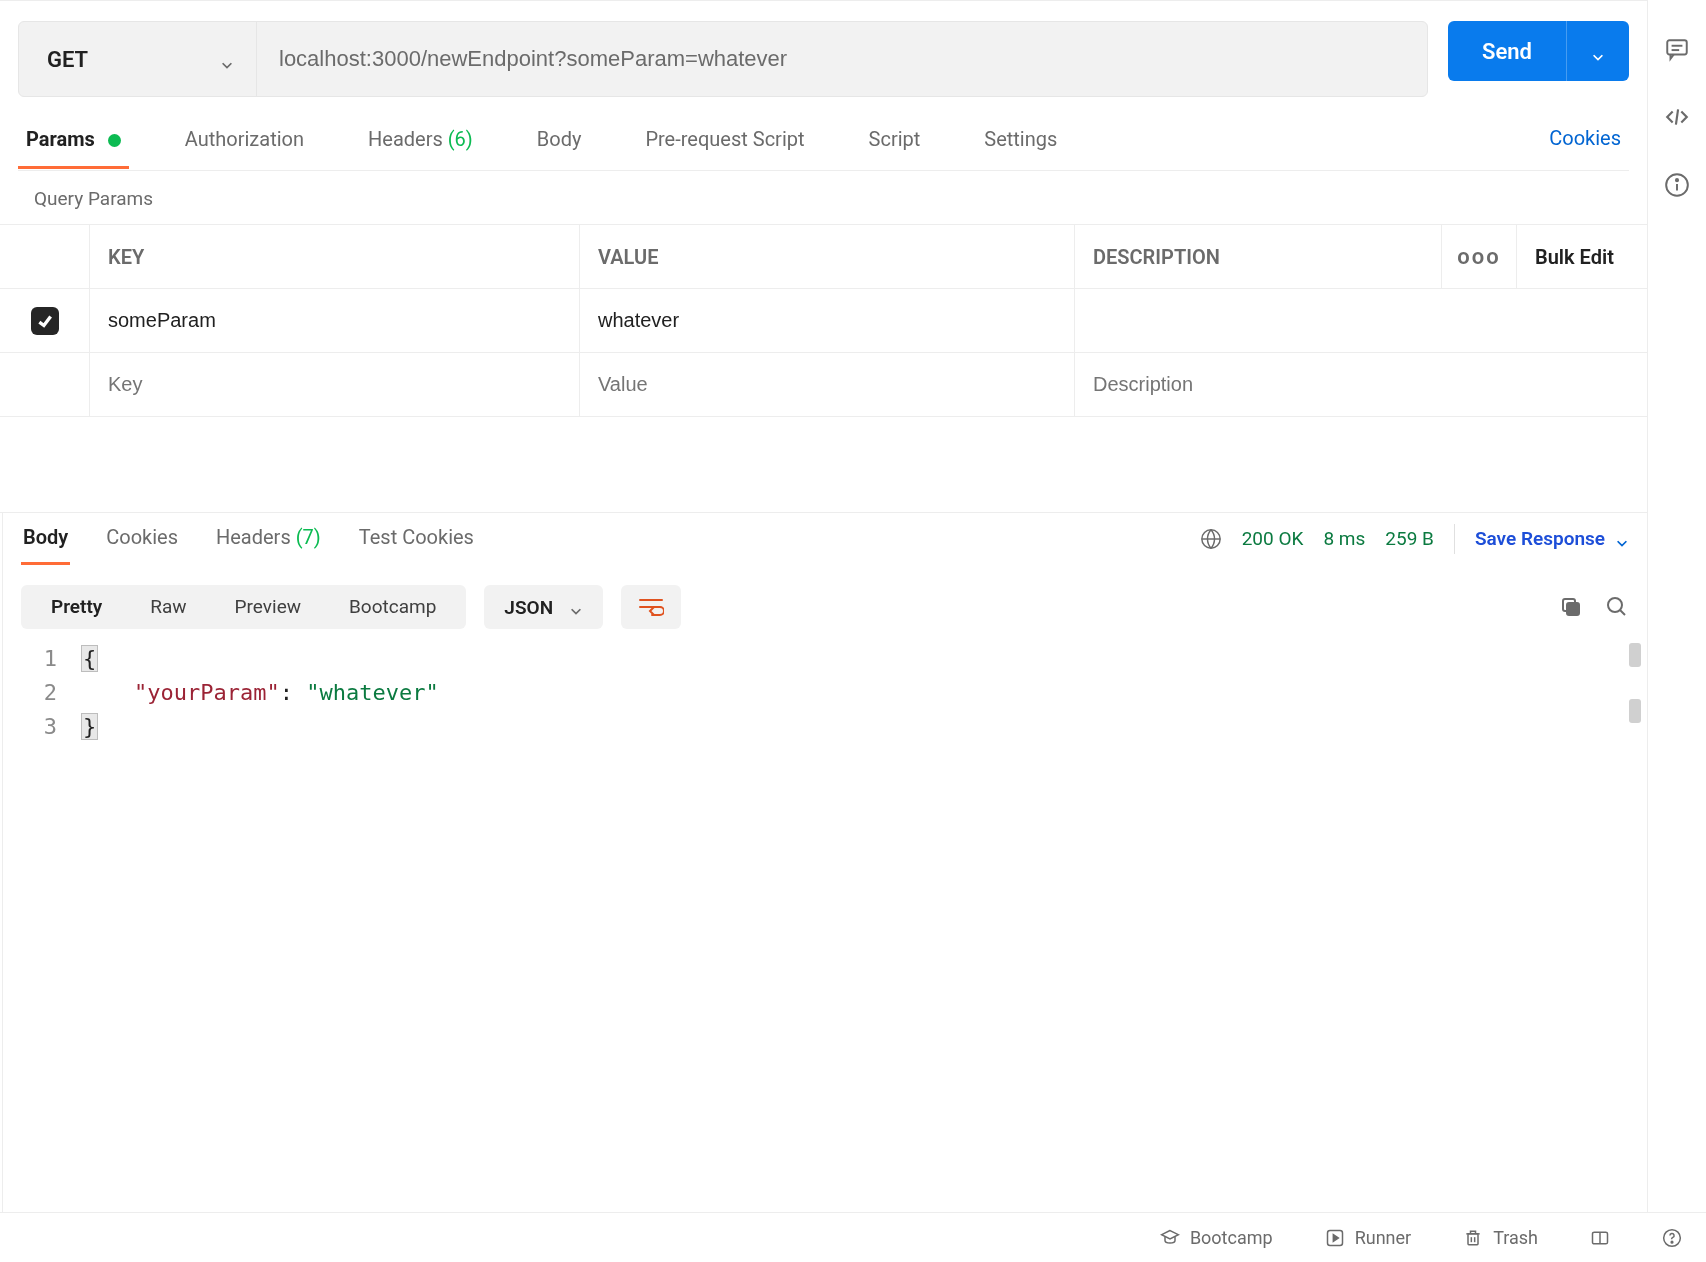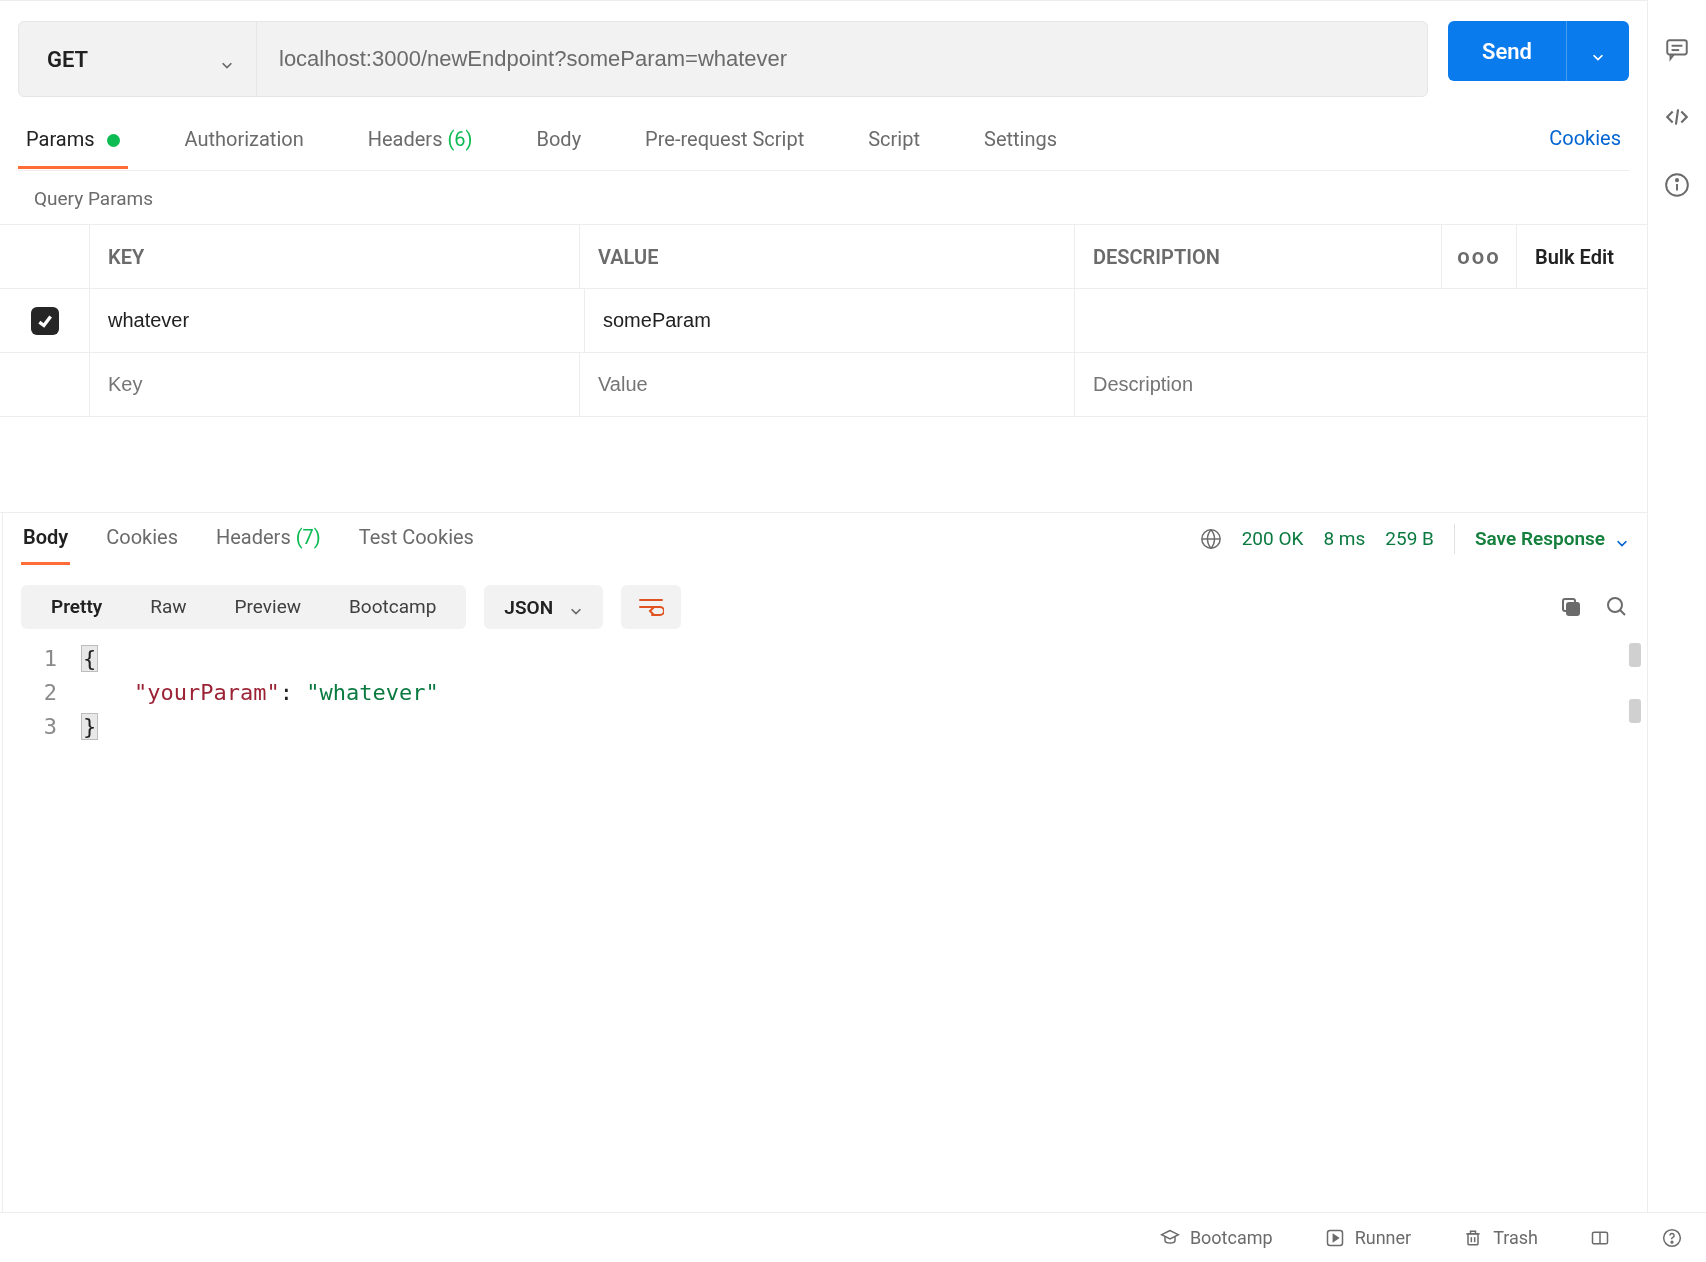--- a/index.html
+++ b/index.html
@@ -112,21 +112,21 @@
     color: #6b6b6b;
   }
   .req-tab {
     cursor: pointer;
     padding: 0 8px 18px 8px;
     position: relative;
     top: 1px;
   }
   .req-tab.active {
     color: #212121;
-    font-weight: 400;
+    font-weight: 700;
     border-bottom: 3px solid #ff6c37;
     padding-bottom: 15px;
   }
   .tab-dot {
     display:inline-block;
     width: 13px; height: 13px;
     border-radius: 50%;
     background: #0cbb52;
     margin-left: 8px;
     vertical-align: middle;
@@ -232,21 +232,21 @@
     gap: 20px;
     font-size: 19px;
     padding-bottom: 12px;
   }
   .resp-status .globe { color:#6b6b6b; }
   .status-green { color: #0b7a40; }
   .resp-divider {
     width: 1px; height: 30px; background: #e0e0e0;
   }
   .save-response {
-    color: #15803d;
+    color: #1d4ed8;
     font-weight: 600;
     cursor: pointer;
     display:flex; align-items:center; gap:10px;
   }
 
   .resp-toolbar {
     display: flex;
     align-items: center;
     padding: 8px 18px 8px 18px;
     gap: 18px;
@@ -405,25 +405,25 @@
       <div class="cell bulk">Bulk Edit</div>
     </div>
     <div class="row">
       <div class="cell check">
         <div class="checkbox">
           <svg width="18" height="18" viewBox="0 0 16 16" fill="none" stroke="#fff" stroke-width="3">
               <polyline points="3,9 7,12 13,4"></polyline>
             </svg>
         </div>
       </div>
+      <div class="cell key">
+          <input class="row-input" value="someParam" style="">
+        </div>
       <div class="cell value">
           <input class="row-input" value="whatever" style="">
-        </div>
-      <div class="cell key">
-          <input class="row-input" value="someParam" style="">
         </div>
       <div class="cell desc" style="border-right:none;">
           <input class="row-input" value="" style="">
         </div>
     </div>
     <div class="row">
       <div class="cell check"></div>
       <div class="cell key">
           <input class="row-input placeholder" placeholder="Key" style="">
         </div>

